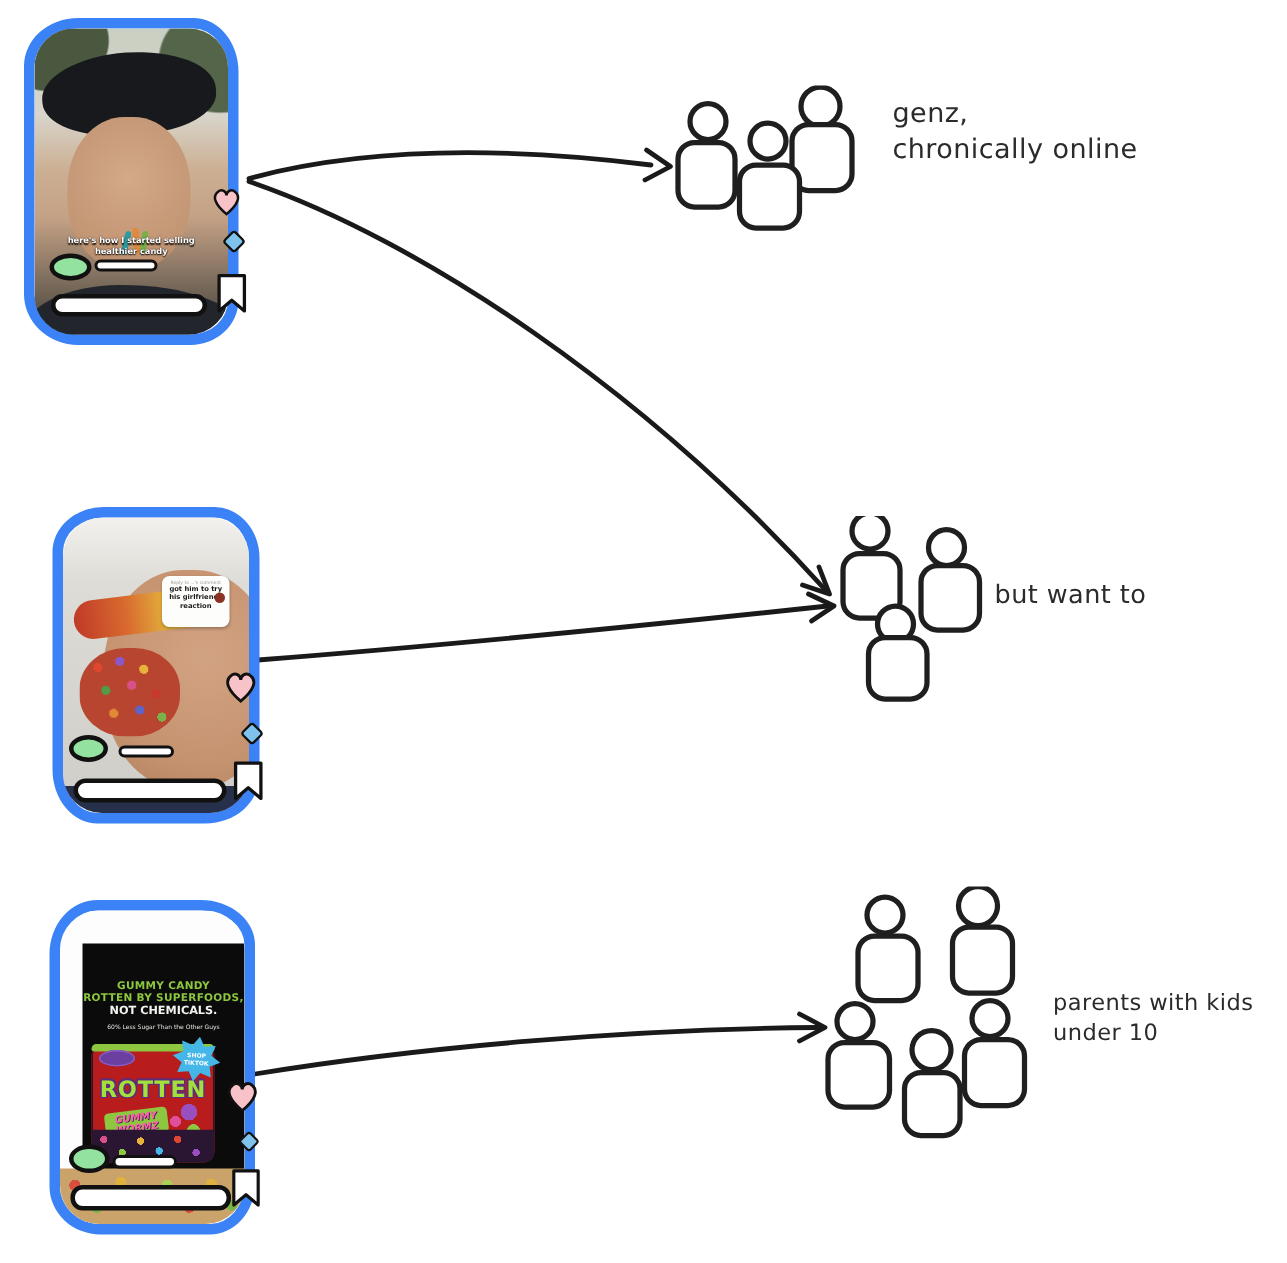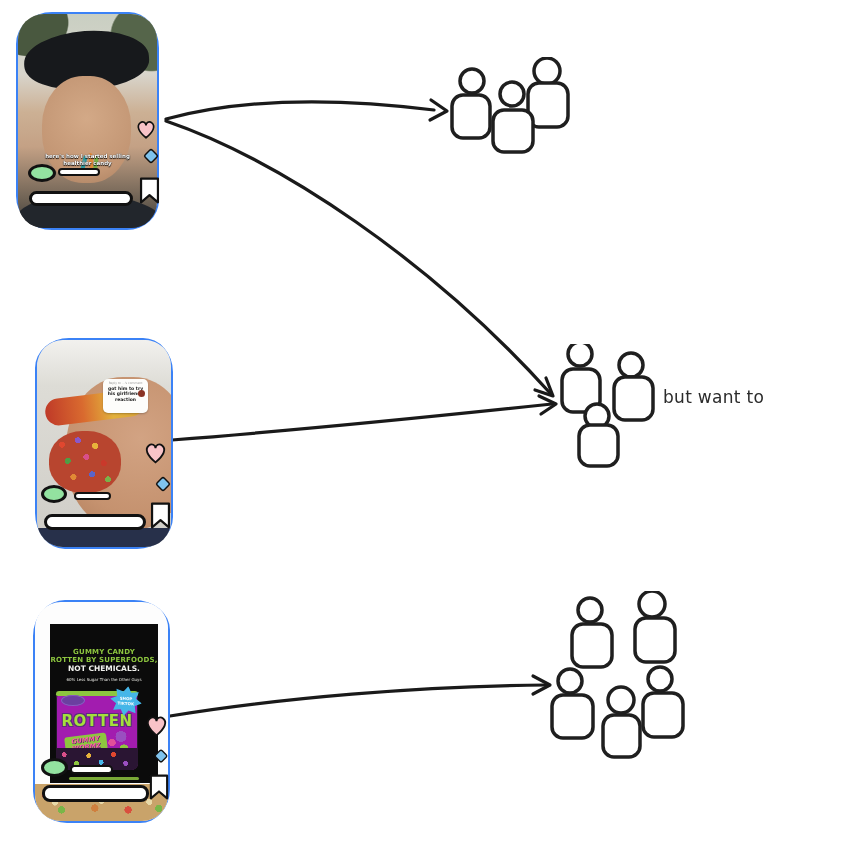--- a/index.html
+++ b/index.html
@@ -13,21 +13,21 @@
   .hand.l2{left:663px;top:386px;font-size:17px;line-height:22px;}
   .hand.l2 span:nth-child(2){margin-left:7px;}
   .hand.l2 span:nth-child(3){margin-left:10px;}
   .hand.l3{left:702px;top:658px;font-size:15px;line-height:20px;}
 
   
   svg.overlay{position:absolute;left:0;top:0;pointer-events:none;}
   .people{position:absolute;}
 
   
-  .phone{position:absolute;border:2px solid #3b82f6;background:#fff;box-sizing:border-box;}
+  .phone{position:absolute;border:7px solid #3b82f6;background:#fff;box-sizing:border-box;}
   .phone.p1{left:16px;top:12px;width:143px;height:218px;border-radius:36px 30px 32px 36px/32px 36px 30px 34px;}
   .phone.p2{left:35px;top:338px;width:138px;height:211px;border-radius:34px 30px 36px 30px/30px 34px 32px 36px;}
   .phone.p3{left:33px;top:600px;width:137px;height:223px;border-radius:32px 36px 30px 34px/36px 30px 34px 32px;}
   .screen{position:absolute;inset:0;border-radius:26px;overflow:hidden;}
 
   
   .v1{position:absolute;inset:0;background:
       radial-gradient(70px 60px at 8% 4%,#49583f 0%,#49583f 55%,transparent 57%),
       radial-gradient(80px 70px at 96% 10%,#55654a 0%,#55654a 50%,transparent 52%),
       linear-gradient(180deg,#c9cfc2 0%,#d8d5cc 28%,#ccb094 46%,#c4a185 62%,#6a5f52 88%,#3a3a3a 100%);}
@@ -73,21 +73,21 @@
   .v3{position:absolute;inset:0;background:#fdfdfd;}
   .ad{position:absolute;left:15px;top:22px;width:108px;height:159px;background:#0b0b0b;text-align:center;}
   .ad .h1,.ad .h2{color:#8dc63f;font-size:7px;line-height:8px;font-weight:800;letter-spacing:.2px;}
   .ad .h1{margin-top:24px;}
   .ad .h3{color:#f2f2ee;font-size:7.5px;line-height:9px;font-weight:800;}
   .ad .sub{color:#e8e8e2;font-size:4px;line-height:5px;margin-top:4px;}
   .badge{position:absolute;left:60px;top:62px;width:32px;height:30px;background:#45b6e8;transform:rotate(9deg);
       clip-path:polygon(100% 50%,79.6% 62.2%,85.4% 85.4%,62.2% 79.6%,50% 100%,37.8% 79.6%,14.6% 85.4%,20.4% 62.2%,0% 50%,20.4% 37.8%,14.6% 14.6%,37.8% 20.4%,50% 0%,62.2% 20.4%,85.4% 14.6%,79.6% 37.8%);
       display:flex;align-items:center;justify-content:center;z-index:4;}
   .badge .t{color:#fff;font-size:4px;line-height:4.5px;font-weight:800;transform:rotate(-6deg);width:18px;}
-  .bag{position:absolute;left:6px;top:67px;width:82px;height:79px;background:#a21caf;border-radius:7px;z-index:3;
+  .bag{position:absolute;left:6px;top:67px;width:82px;height:79px;background:#b91c1c;border-radius:7px;z-index:3;
       box-shadow:0 0 0 1px #241a2b inset;}
   .bag .slime{position:absolute;left:0;top:0;width:100%;height:5px;background:#8dc63f;border-radius:7px 7px 4px 4px;}
   .bag .oval{position:absolute;left:5px;top:4px;width:24px;height:11px;background:#6b3fa0;border-radius:50%;
       box-shadow:0 0 0 1px #8a5cc2 inset;}
   .bag .brand{position:absolute;left:0;top:21px;width:100%;text-align:center;color:#a4e03c;
       font-size:15px;font-weight:800;letter-spacing:.5px;
       text-shadow:1px 1px 0 #5c2d7d,-1px 1px 0 #5c2d7d,1px -1px 0 #5c2d7d,-1px -1px 0 #5c2d7d;}
   .bag .ptag{position:absolute;left:9px;top:44px;width:42px;height:17px;background:#8dc63f;border-radius:3px;
       transform:rotate(-7deg);display:flex;align-items:center;justify-content:center;}
   .bag .ptag .t{color:#ff5fa8;font-size:6.5px;font-weight:800;font-style:italic;line-height:7px;width:34px;
@@ -152,20 +152,24 @@
       <g>
           <circle cx="29" cy="24" r="12"></circle>
           <rect x="9" y="38" width="38" height="43" rx="11"></rect>
         </g>
       <g>
           <circle cx="69" cy="37" r="12"></circle>
           <rect x="50" y="53" width="40" height="42" rx="11"></rect>
         </g>
     </g>
   </svg>
+  <div class="hand l1">
+    <span>genz,</span>
+    <span>chronically online</span>
+  </div>
 
   <svg class="people" style="left:556px;top:344px;" width="108" height="126" viewBox="0 0 108 126">
     <g fill="#ffffff" stroke="#1f1f1f" stroke-width="3.5">
       <g>
           <circle cx="24" cy="10" r="12"></circle>
           <rect x="6" y="25" width="38" height="43" rx="11"></rect>
         </g>
       <g>
           <circle cx="75" cy="21" r="12"></circle>
           <rect x="58" y="33" width="39" height="43" rx="11"></rect>
@@ -197,20 +201,24 @@
       <g>
           <circle cx="73" cy="109" r="13"></circle>
           <rect x="55" y="124" width="37" height="42" rx="11"></rect>
         </g>
       <g>
           <circle cx="112" cy="88" r="12"></circle>
           <rect x="95" y="102" width="40" height="44" rx="11"></rect>
         </g>
     </g>
   </svg>
+  <div class="hand l3">
+    <span>parents with kids</span>
+    <span>under 10</span>
+  </div>
 
   <div class="phone p1">
     <div class="screen">
       <div class="v1">
         <div class="cap"></div>
         <div class="face"></div>
         <div class="worm1"></div>
         <div class="worm2"></div>
         <div class="worm3"></div>
         <div class="shoulders"></div>

